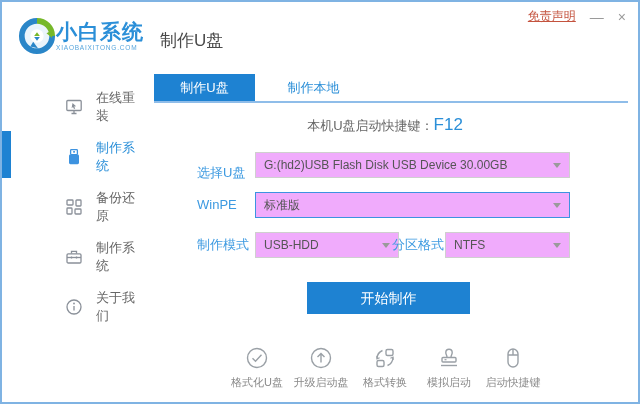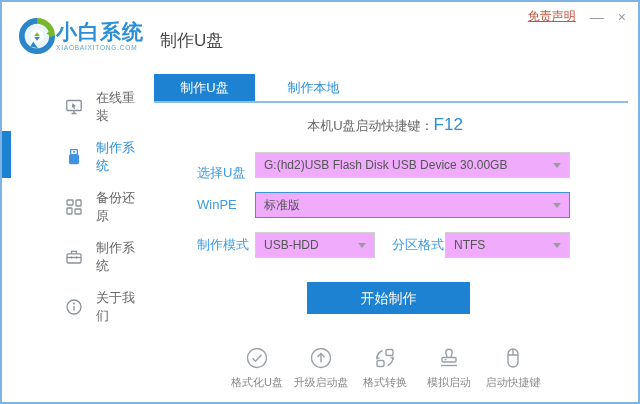--- a/index.html
+++ b/index.html
@@ -197,21 +197,21 @@
     <span class="caret"></span>
   </div>
 
   <div class="field-label" style="left:195px; top:190px;">WinPE</div>
   <div class="select focused" style="left:253px; top:190px; width:315px;">
     <span class="select-value">标准版</span>
     <span class="caret"></span>
   </div>
 
   <div class="field-label" style="left:195px; top:230px;">制作模式</div>
-  <div class="select" style="left:253px; top:230px; width:120px;">
+  <div class="select" style="left:253px; top:230px; width:144px;">
     <span class="select-value">USB-HDD</span>
     <span class="caret"></span>
   </div>
   <div class="field-label" style="left:390px; top:230px;">分区格式</div>
   <div class="select" style="left:443px; top:230px; width:125px;">
     <span class="select-value">NTFS</span>
     <span class="caret"></span>
   </div>
 
   <div class="start-btn">开始制作</div>

